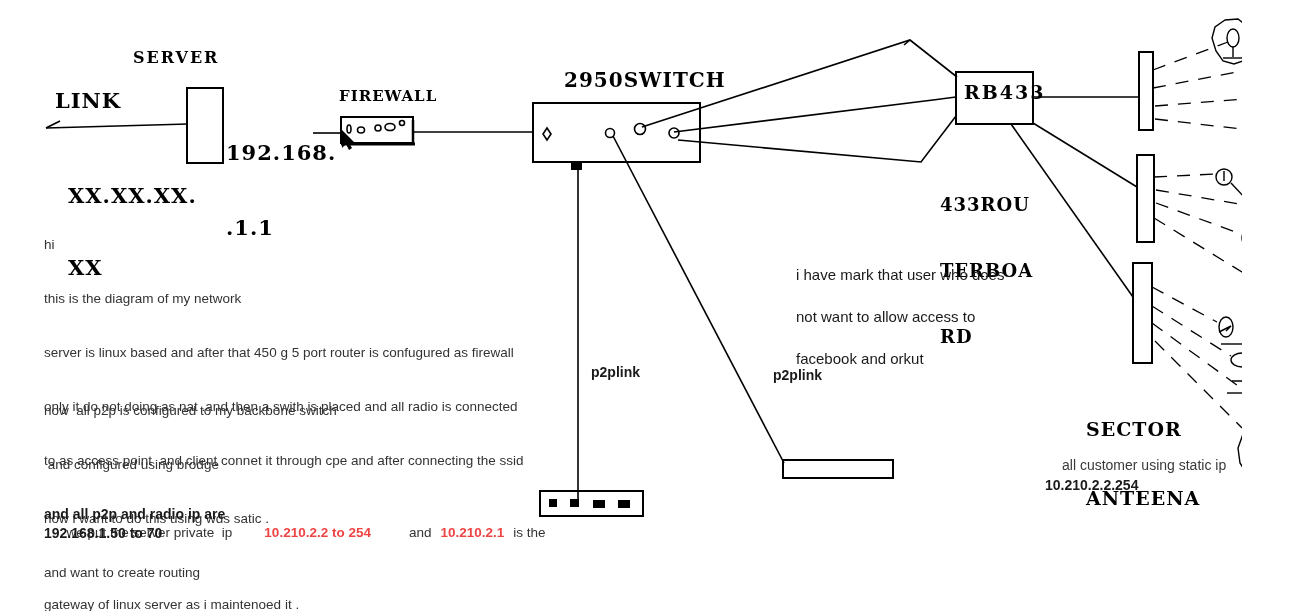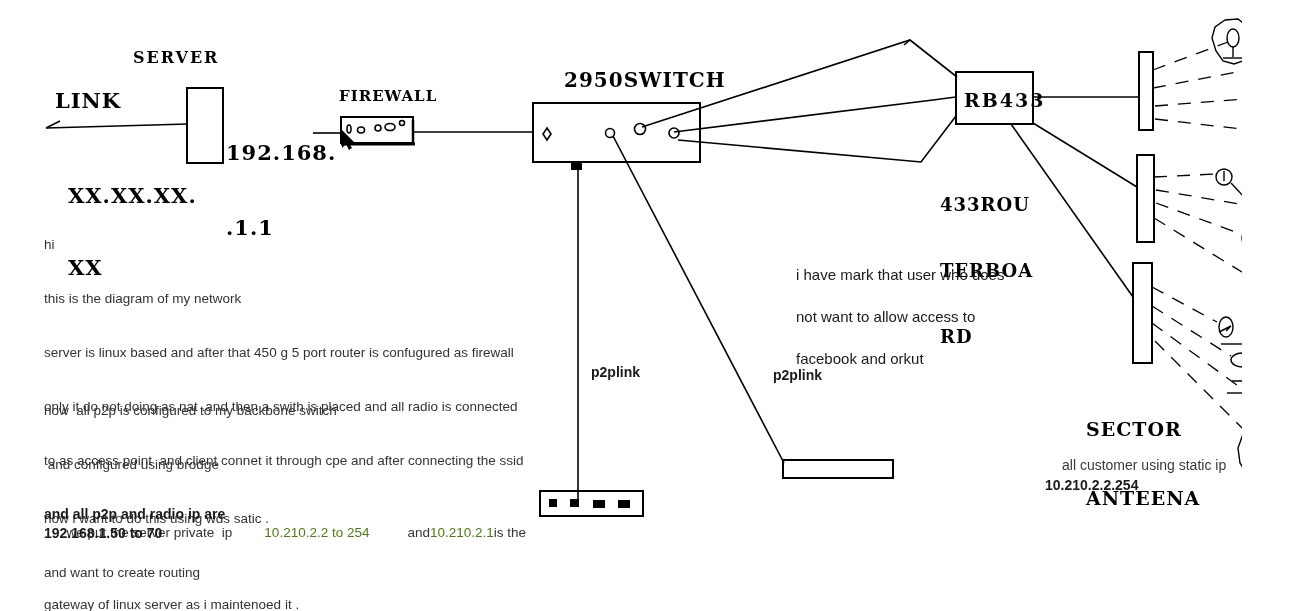--- a/index.html
+++ b/index.html
@@ -9,24 +9,24 @@
   }
   .art { position:absolute; left:0; top:0; }
   .lbl { position:absolute; color:#000; white-space:pre; }
   .algerian {
     font-family:"DejaVu Serif", serif; font-weight:bold; letter-spacing:1px;
   }
   .para {
     position:absolute; color:#333333; font-size:13.5px; line-height:18px;
     white-space:pre-wrap; font-family:"Liberation Sans", sans-serif;
   }
-  .b { font-weight:normal; color:#4d7c0f; }
+  .b { font-weight:bold; color:#ef4444; }
   .gap1 { margin-left:32px; }
   .gap2 { margin-left:38px; }
-  .gap3 { }
+  .gap3 { margin-left:9px; }
   .boldnote { position:absolute; font-weight:bold; color:#1a1a1a; }
 </style>
 </head>
 <body>
 
 <div class="canvas">
 
   <svg class="art" width="1298" height="611" viewBox="0 0 1298 611">
     <g stroke="#000000" stroke-width="1.6" fill="none">
 
@@ -180,21 +180,21 @@
 
   <div class="lbl algerian" style="left:68px; top:136px; font-size:21px; line-height:24px;">
     <div>XX.XX.XX.</div>
     <div>XX</div>
   </div>
 
   <div class="lbl algerian" style="left:339px; top:87px; font-size:15px;">FIREWALL</div>
 
   <div class="lbl algerian" style="left:564px; top:56px; font-size:20px;margin-top:12px;">2950SWITCH</div>
 
-  <div class="lbl algerian" style="left:964px; top:81px; font-size:19px; letter-spacing:2px;margin-top:8px;">RB433</div>
+  <div class="lbl algerian" style="left:964px; top:81px; font-size:19px; letter-spacing:2px;">RB433</div>
 
   <div class="lbl algerian" style="left:940px; top:150px; font-size:18px; line-height:22px;">
     <div>433ROU</div>
     <div>TERBOA</div>
     <div>RD</div>
   </div>
 
   <div class="lbl algerian" style="left:1086px; top:372px; font-size:19px; line-height:23px;">
     <div>SECTOR</div>
     <div>ANTEENA</div>

